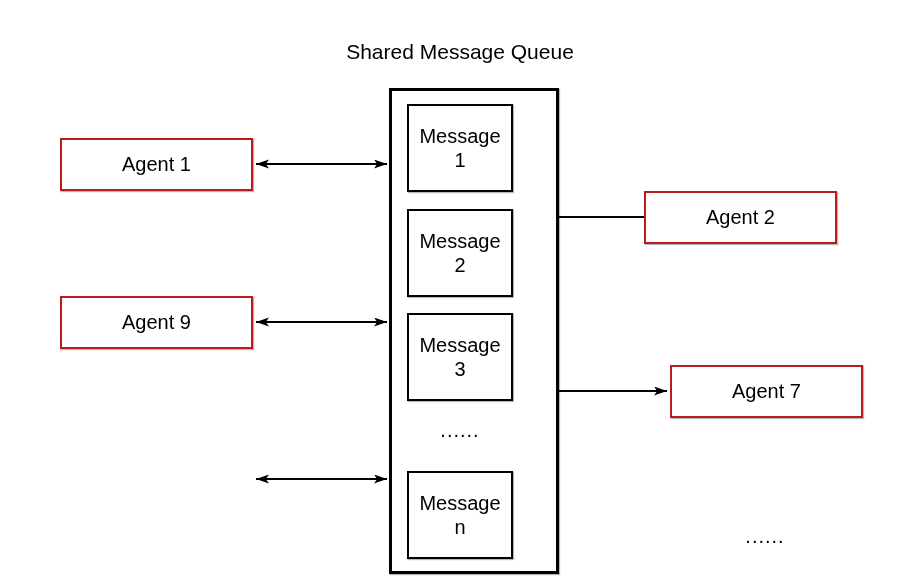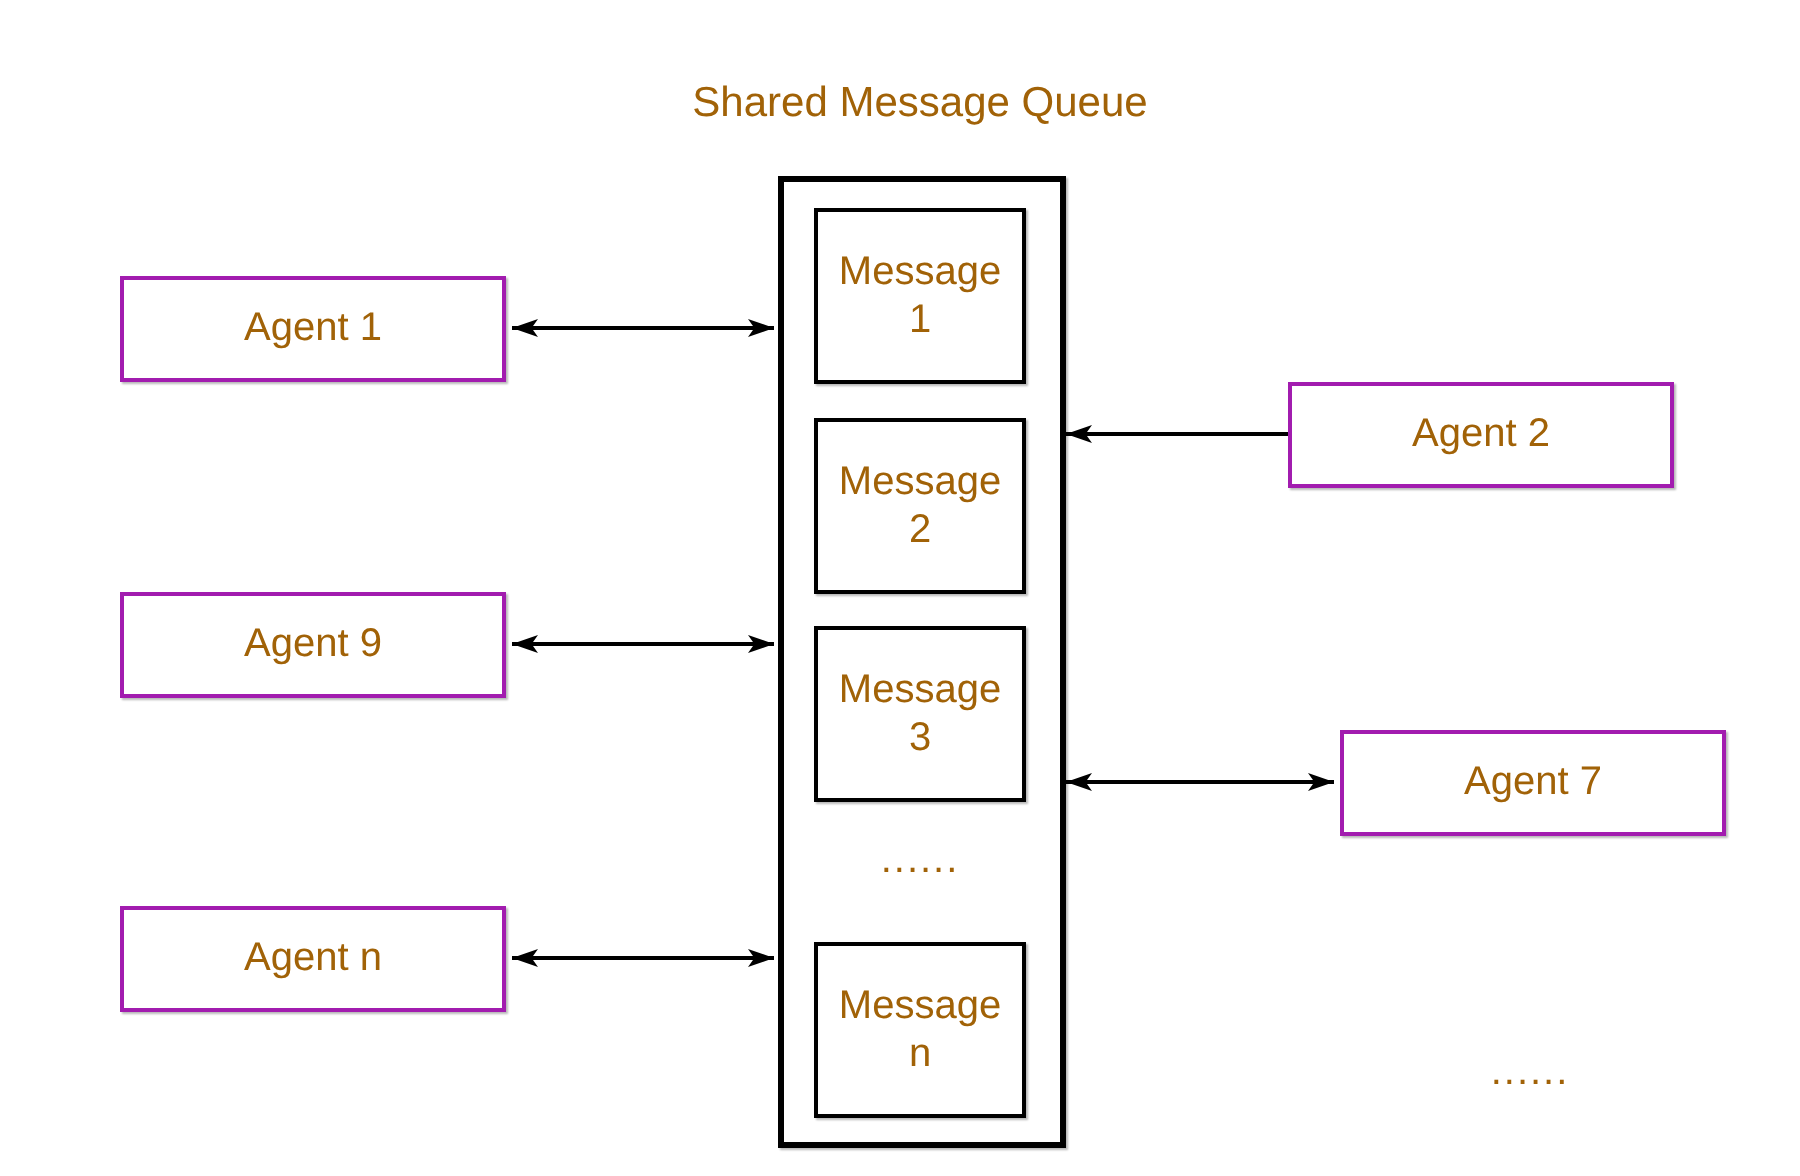--- a/index.html
+++ b/index.html
@@ -6,21 +6,21 @@
     margin: 0;
     padding: 0;
     background: #ffffff;
   }
   .canvas {
     position: relative;
     width: 900px;
     height: 588px;
     background: #ffffff;
     font-family: "Liberation Sans", sans-serif;
-    color: #a16207;
+    color: #000000;
     overflow: hidden;
   }
   .title {
     position: absolute;
     left: 310px;
     top: 40px;
     width: 300px;
     text-align: center;
     font-size: 21px;
     line-height: 24px;
@@ -28,21 +28,21 @@
   .arrows {
     position: absolute;
     left: 0;
     top: 0;
     pointer-events: none;
   }
   .queue {
     position: absolute;
     left: 389px;
     top: 88px;
-    width: 144px;
+    width: 170px;
     height: 486px;
     border: 3px solid #000000;
     box-sizing: border-box;
     background: #ffffff;
     box-shadow: 1px 1px 1px rgba(0,0,0,0.28);
     padding-left: 29px;
   }
   .msg {
     position: absolute;
     left: 15px;
@@ -67,21 +67,21 @@
     width: 136px;
     text-align: center;
     font-size: 20px;
     line-height: 24px;
     letter-spacing: 1px;
   }
   .agent {
     position: absolute;
     width: 193px;
     height: 53px;
-    border: 2px solid #a21caf;
+    border: 2px solid #b91c1c;
     box-sizing: border-box;
     background: #ffffff;
     display: flex;
     align-items: center;
     justify-content: center;
     text-align: center;
     font-size: 20px;
     box-shadow: 1px 1px 1px rgba(0,0,0,0.28);
   }
   .r-ellipsis {
@@ -142,19 +142,16 @@
   </div>
   <div class="agent" style="left:644px;top:191px">
     <span>Agent 2</span>
   </div>
   <div class="agent" style="left:60px;top:296px">
     <span>Agent 9</span>
   </div>
   <div class="agent" style="left:670px;top:365px">
     <span>Agent 7</span>
   </div>
-  <div class="agent" style="left:60px;top:453px">
-    <span>Agent n</span>
-  </div>
 
   <div class="r-ellipsis">......</div>
 
 </div>
 
 </body></html>

